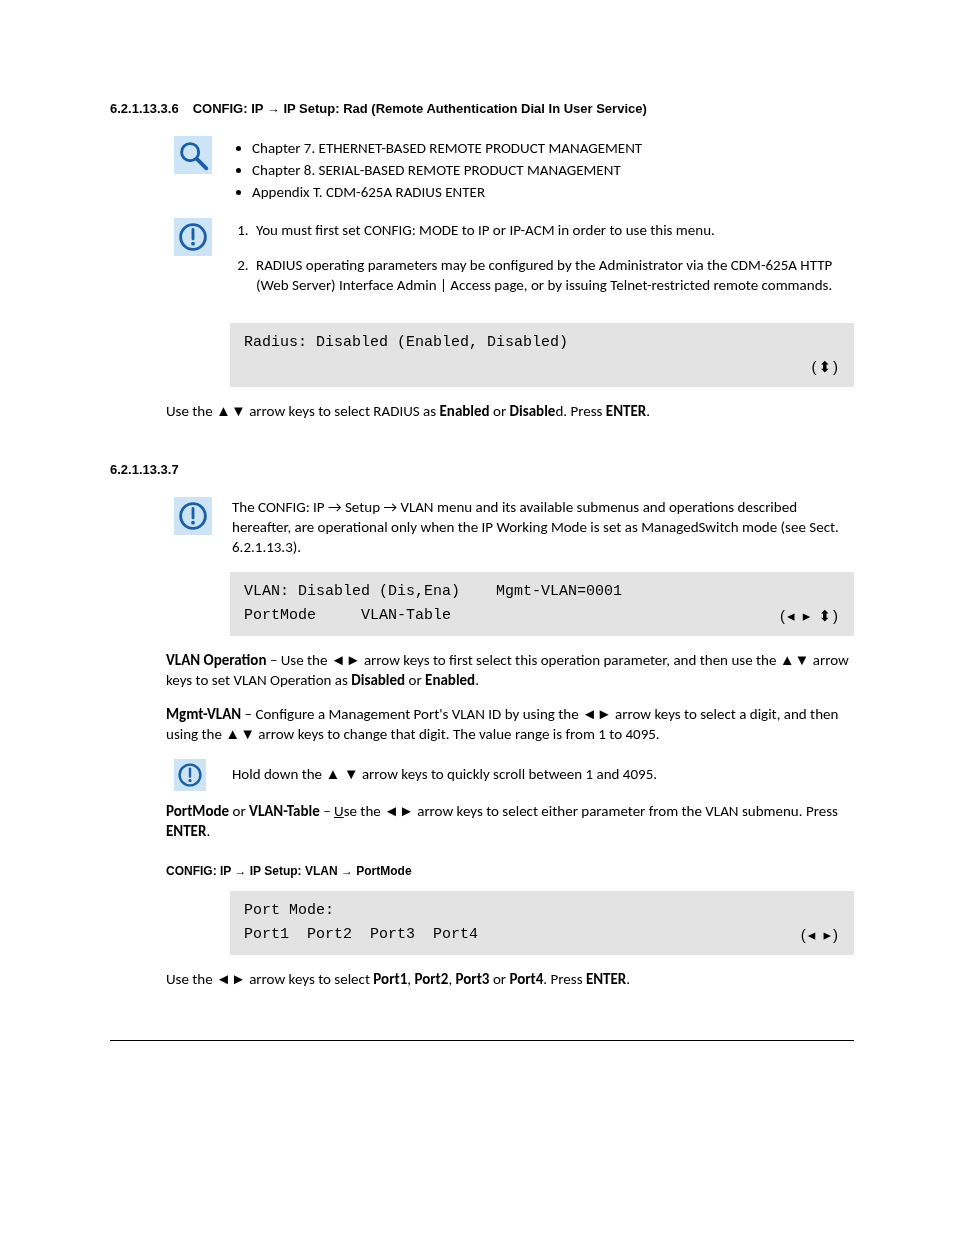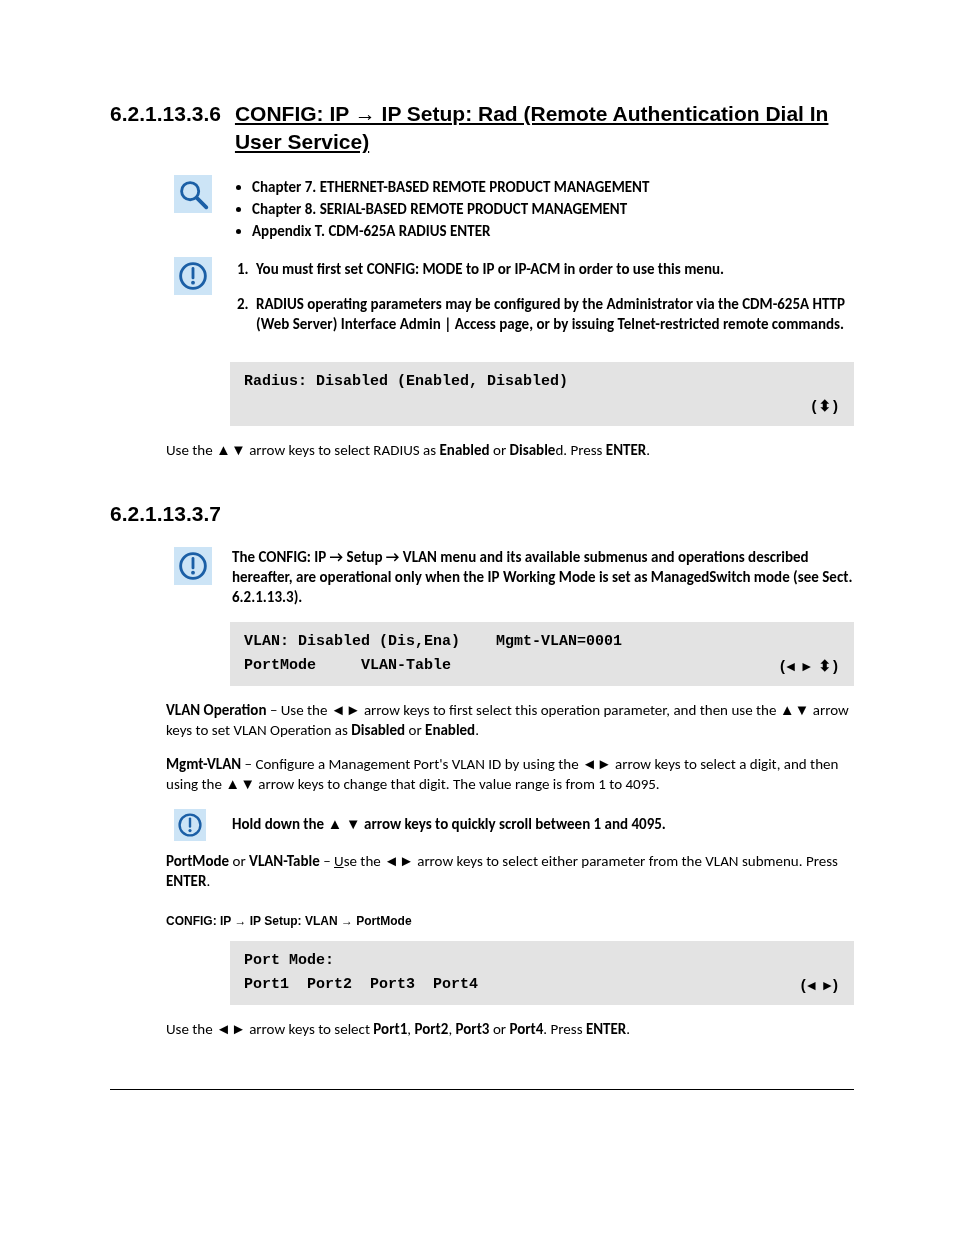--- a/index.html
+++ b/index.html
@@ -11,51 +11,51 @@
     padding: 60px 100px 60px 110px;
     width: 954px;
     box-sizing: border-box;
     line-height: 1.35;
   }
   .sec-head {
     display: flex;
     gap: 14px;
     font-family: Arial, sans-serif;
     font-weight: bold;
-    font-size: 21px;
+    font-size: 13px;
     margin-top: 40px;
     margin-bottom: 18px;
   }
   .sec-head .num { white-space: nowrap; }
-  .sec-head .txt { flex: 1; text-decoration: underline; }
+  .sec-head .txt { flex: 1; }
   .sub-head {
     font-family: Arial, sans-serif;
     font-weight: bold;
     font-size: 12px;
     margin: 22px 0 12px 56px;
   }
   .icon-block {
     display: flex;
     align-items: flex-start;
     gap: 18px;
     margin: 10px 0 14px 64px;
   }
   .icon-block .iconcol { width: 40px; flex: 0 0 40px; }
-  .icon-block .textcol { flex: 1; font-weight:700;}
+  .icon-block .textcol { flex: 1; font-weight:400;}
   .mag-icon, .info-icon {
     width: 38px; height: 38px; display:block;
   }
   ul.bullets { margin: 0; padding-left: 20px; }
   ul.bullets li { margin: 2px 0; }
   ol.nums { margin: 0; padding-left: 20px; }
   ol.nums li { margin: 2px 0 14px 0; padding-left:4px;}
   .terminal {
     background: #e3e3e3;
     font-family: "Courier New", monospace;
-    font-weight: bold;
+    font-weight: normal;
     font-size: 15px;
     padding: 8px 14px 8px 14px;
     margin: 10px 0 14px 120px;
     white-space: pre;
     line-height: 1.6;
     position: relative;
   }
   .terminal .nav {
     text-align: right;
     font-family: Arial, sans-serif;

